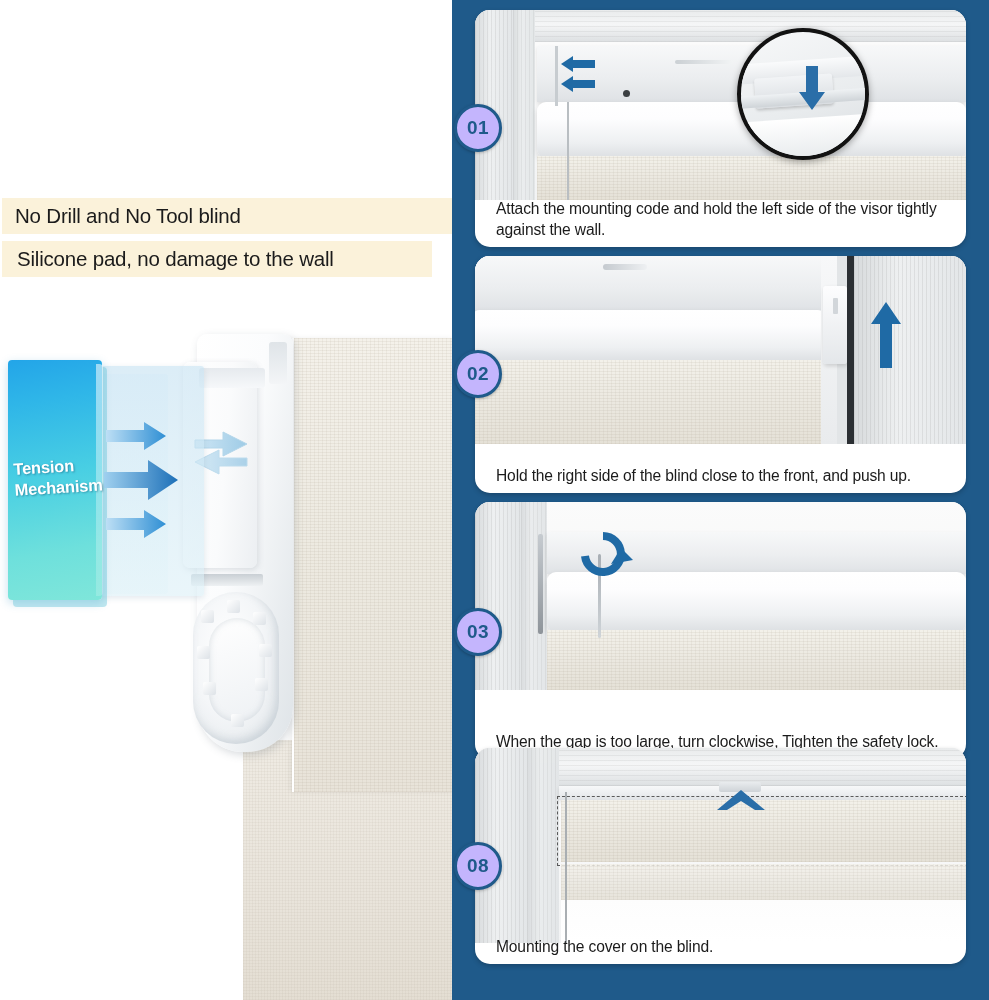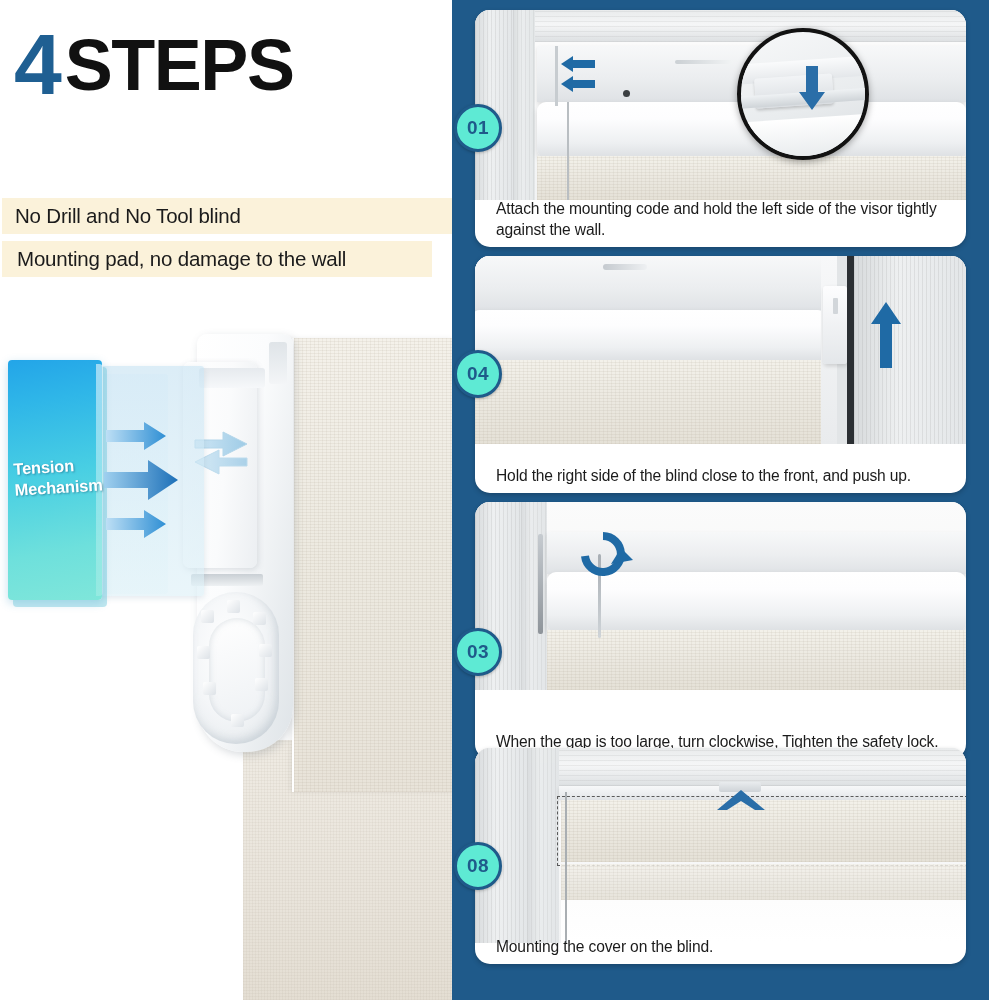--- a/index.html
+++ b/index.html
@@ -291,36 +291,36 @@
     color: #1b1b1b;
     letter-spacing: -0.15px;
   }
 
   .step-badge {
     position: absolute;
     left: 2px;
     width: 48px;
     height: 48px;
     border-radius: 50%;
-    background: #5eead4;
+    background: #c4b5fd;
     border: 3.5px solid #1f5a8a;
     box-sizing: border-box;
     display: flex;
     align-items: center;
     justify-content: center;
     font-size: 19px;
     font-weight: 600;
     color: #1f5a8a;
     letter-spacing: 0.4px;
     z-index: 9;
     box-shadow: 0 1px 3px rgba(0,0,0,.25);
   }
   .badge-1 { top: 104px; }
   .badge-2 { top: 350px; }
-  .badge-3 { top: 628px; }
+  .badge-3 { top: 608px; }
   .badge-4 { top: 842px; }
 
   
   .wood-frame-v {
     position: absolute;
     background:
       repeating-linear-gradient(90deg, rgba(150,150,150,.18) 0 1px, rgba(0,0,0,0) 1px 4px),
       linear-gradient(90deg, #d7dadc 0%, #eef0f1 40%, #e3e6e8 100%);
   }
   .wood-frame-h {
@@ -368,30 +368,27 @@
   }
 </style>
 </head>
 <body>
 
 <div id="page">
 
   <div class="left-panel">
 
     <div class="heading-block">
-      <div class="title-line1">
-        <span class="title-num">4</span><span>STEPS</span>
-      </div>
     </div>
 
     <div class="hl-bar hl-bar-1">
       <span>No Drill and No Tool blind</span>
     </div>
     <div class="hl-bar hl-bar-2">
-      <span>Mounting pad, no damage to the wall</span>
+      <span>Silicone pad, no damage to the wall</span>
     </div>
 
     <div class="wall-backdrop"></div>
     <div class="fabric-slab"></div>
 
     <div class="bracket">
       <div class="bracket-outer"></div>
       <div class="bracket-post"></div>
       <div class="bracket-face">
         <div class="bracket-slot"></div>
@@ -538,18 +535,18 @@
         <div style="position:absolute;left:90px;top:44px;width:2px;height:151px;background:#a9aeb2;"></div>
 
         <svg class="arrow-svg" style="left:242px;top:42px;" width="48" height="22" viewBox="0 0 48 22">
           <path d="M24 0 L48 20 L38 20 L24 11 L10 20 L0 20 Z" fill="#2a6ea8"></path>
         </svg>
       </div>
       <div class="step-caption">Mounting the cover on the blind.</div>
     </div>
 
     <div class="step-badge badge-1">01</div>
-    <div class="step-badge badge-2">04</div>
+    <div class="step-badge badge-2">02</div>
     <div class="step-badge badge-3">03</div>
     <div class="step-badge badge-4">08</div>
 
   </div>
 </div>
 
 </body></html>

